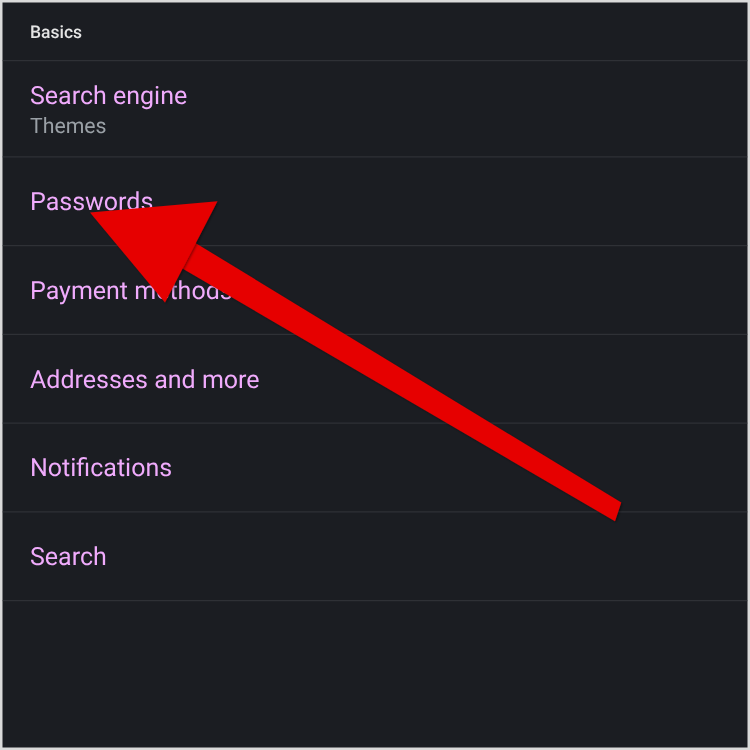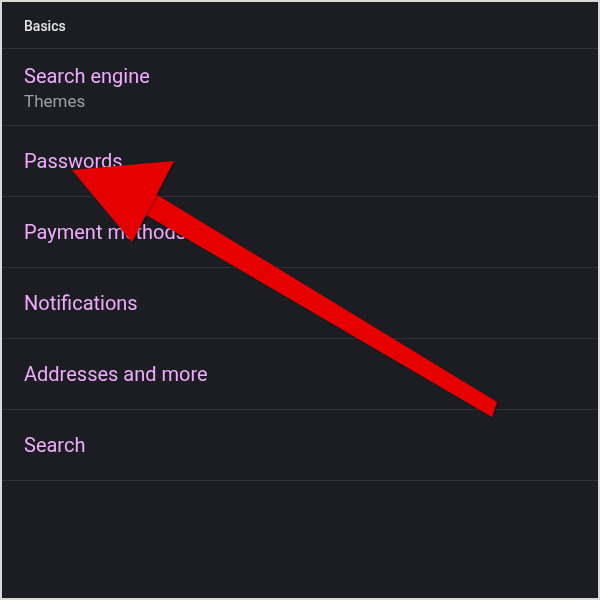--- a/index.html
+++ b/index.html
@@ -67,25 +67,25 @@
 
   <div class="list-item">
     <div class="item-title">Passwords</div>
   </div>
 
   <div class="list-item">
     <div class="item-title">Payment methods</div>
   </div>
 
   <div class="list-item">
-    <div class="item-title">Notifications</div>
+    <div class="item-title">Addresses and more</div>
   </div>
 
   <div class="list-item">
-    <div class="item-title">Addresses and more</div>
+    <div class="item-title">Notifications</div>
   </div>
 
   <div class="list-item">
     <div class="item-title">Search</div>
   </div>
 
 
 </div>
 
 <svg class="annotation-arrow" width="600" height="600" style="left:0;top:0;">

